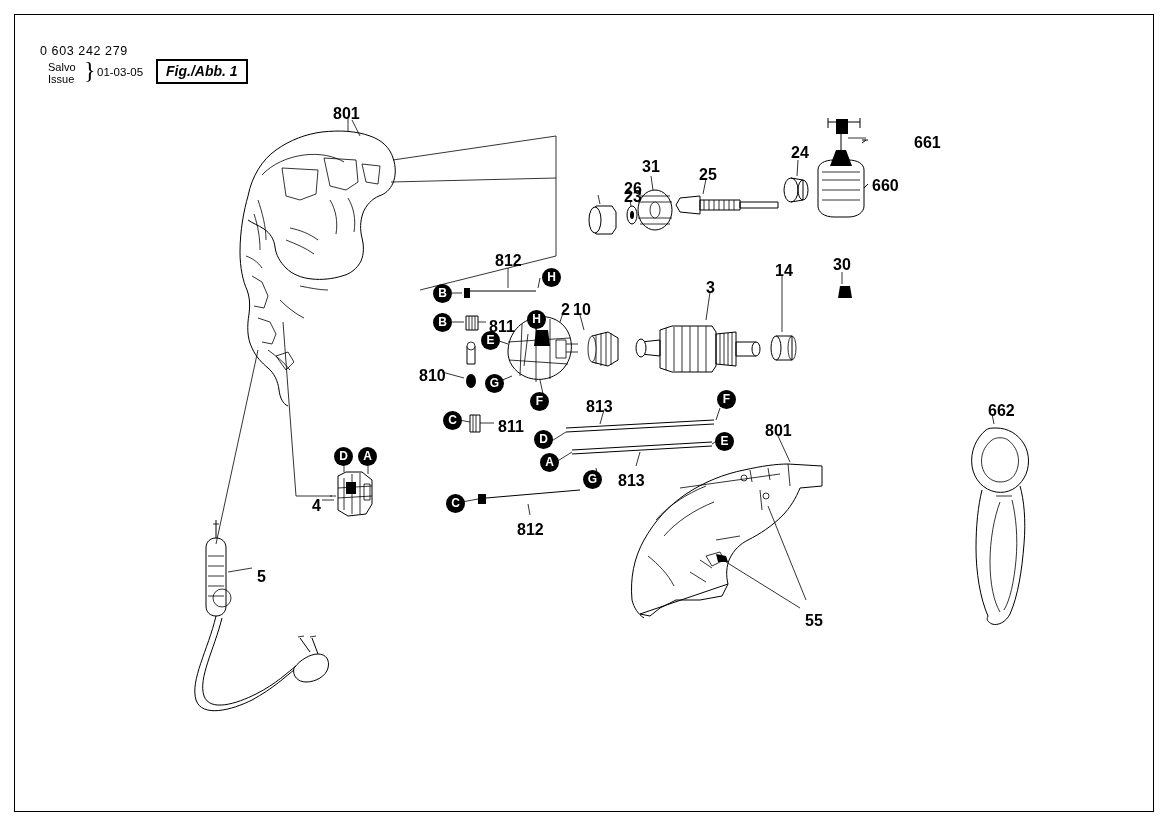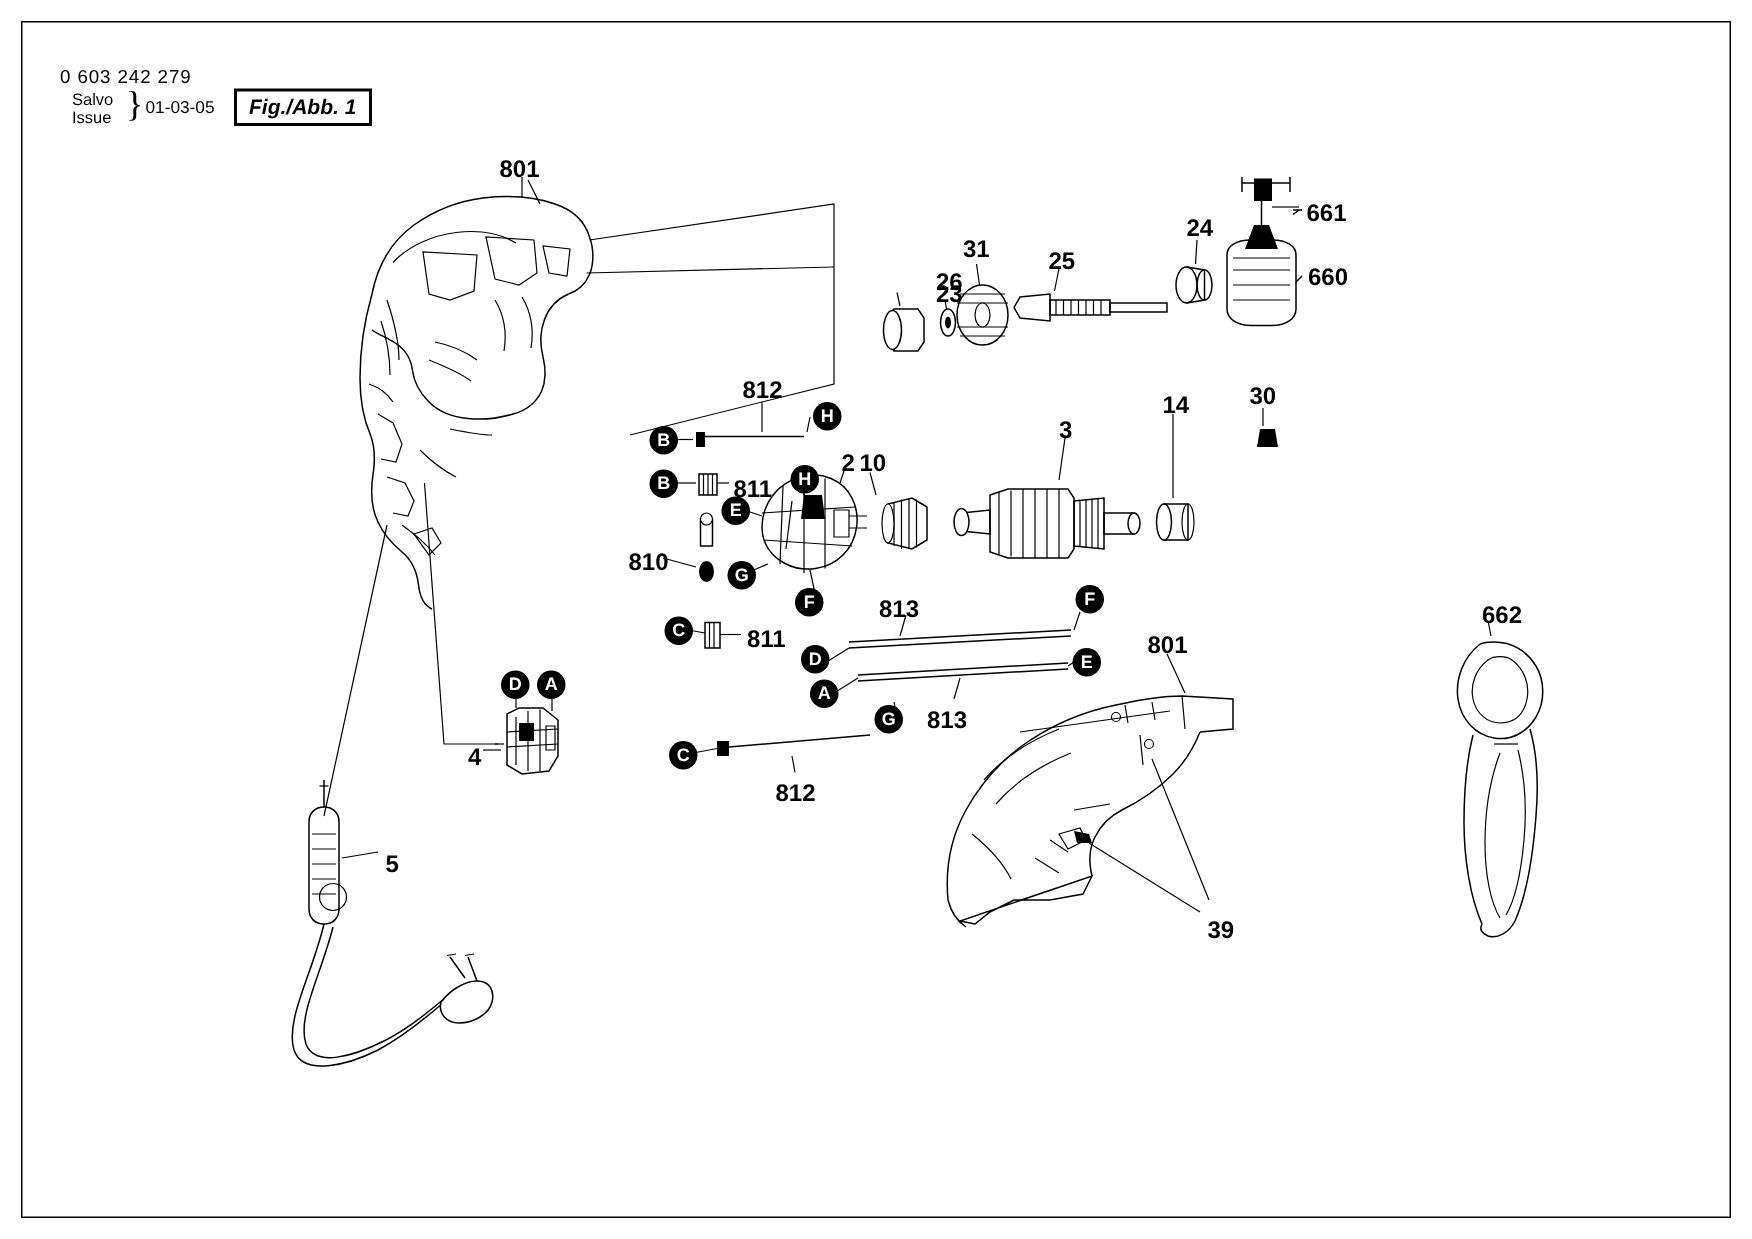--- a/index.html
+++ b/index.html
@@ -399,21 +399,21 @@
     <path class="ln-t" d="M543 394 L540 380"></path>
     <path class="ln-t" d="M550 442 L566 432"></path>
     <path class="ln-t" d="M556 462 L572 452"></path>
     <path class="ln-t" d="M598 478 L596 468"></path>
     <path class="ln-t" d="M720 408 L716 420"></path>
     <path class="ln-t" d="M718 440 L712 444"></path>
 
   </svg>
 
   <div class="lbl" style="left:333px; top:105px;">801</div>
-  <div class="lbl" style="left:871px; top:134px;">661</div>
+  <div class="lbl" style="left:914px; top:134px;">661</div>
   <div class="lbl" style="left:791px; top:144px;">24</div>
   <div class="lbl" style="left:642px; top:158px;">31</div>
   <div class="lbl" style="left:699px; top:166px;">25</div>
   <div class="lbl" style="left:872px; top:177px;">660</div>
   <div class="lbl" style="left:592px; top:180px;margin-left:32px;">26</div>
   <div class="lbl" style="left:624px; top:188px;">23</div>
   <div class="lbl" style="left:495px; top:252px;">812</div>
   <div class="lbl" style="left:775px; top:262px;">14</div>
   <div class="lbl" style="left:833px; top:256px;">30</div>
   <div class="lbl" style="left:706px; top:279px;">3</div>
@@ -422,21 +422,21 @@
   <div class="lbl" style="left:489px; top:318px;">811</div>
   <div class="lbl" style="left:419px; top:367px;">810</div>
   <div class="lbl" style="left:498px; top:418px;">811</div>
   <div class="lbl" style="left:586px; top:398px;">813</div>
   <div class="lbl" style="left:618px; top:472px;">813</div>
   <div class="lbl" style="left:765px; top:422px;">801</div>
   <div class="lbl" style="left:988px; top:402px;">662</div>
   <div class="lbl" style="left:312px; top:497px;">4</div>
   <div class="lbl" style="left:517px; top:521px;">812</div>
   <div class="lbl" style="left:257px; top:568px;">5</div>
-  <div class="lbl" style="left:805px; top:612px;">39</div>
+  <div class="lbl" style="left:805px; top:612px;">55</div>
 
   <div class="bullet" style="left:542px; top:268px;">H</div>
   <div class="bullet" style="left:433px; top:284px;">B</div>
   <div class="bullet" style="left:433px; top:313px;">B</div>
   <div class="bullet" style="left:527px; top:310px;">H</div>
   <div class="bullet" style="left:481px; top:331px;">E</div>
   <div class="bullet" style="left:485px; top:374px;">G</div>
   <div class="bullet" style="left:530px; top:392px;">F</div>
   <div class="bullet" style="left:443px; top:411px;">C</div>
   <div class="bullet" style="left:717px; top:390px;">F</div>

